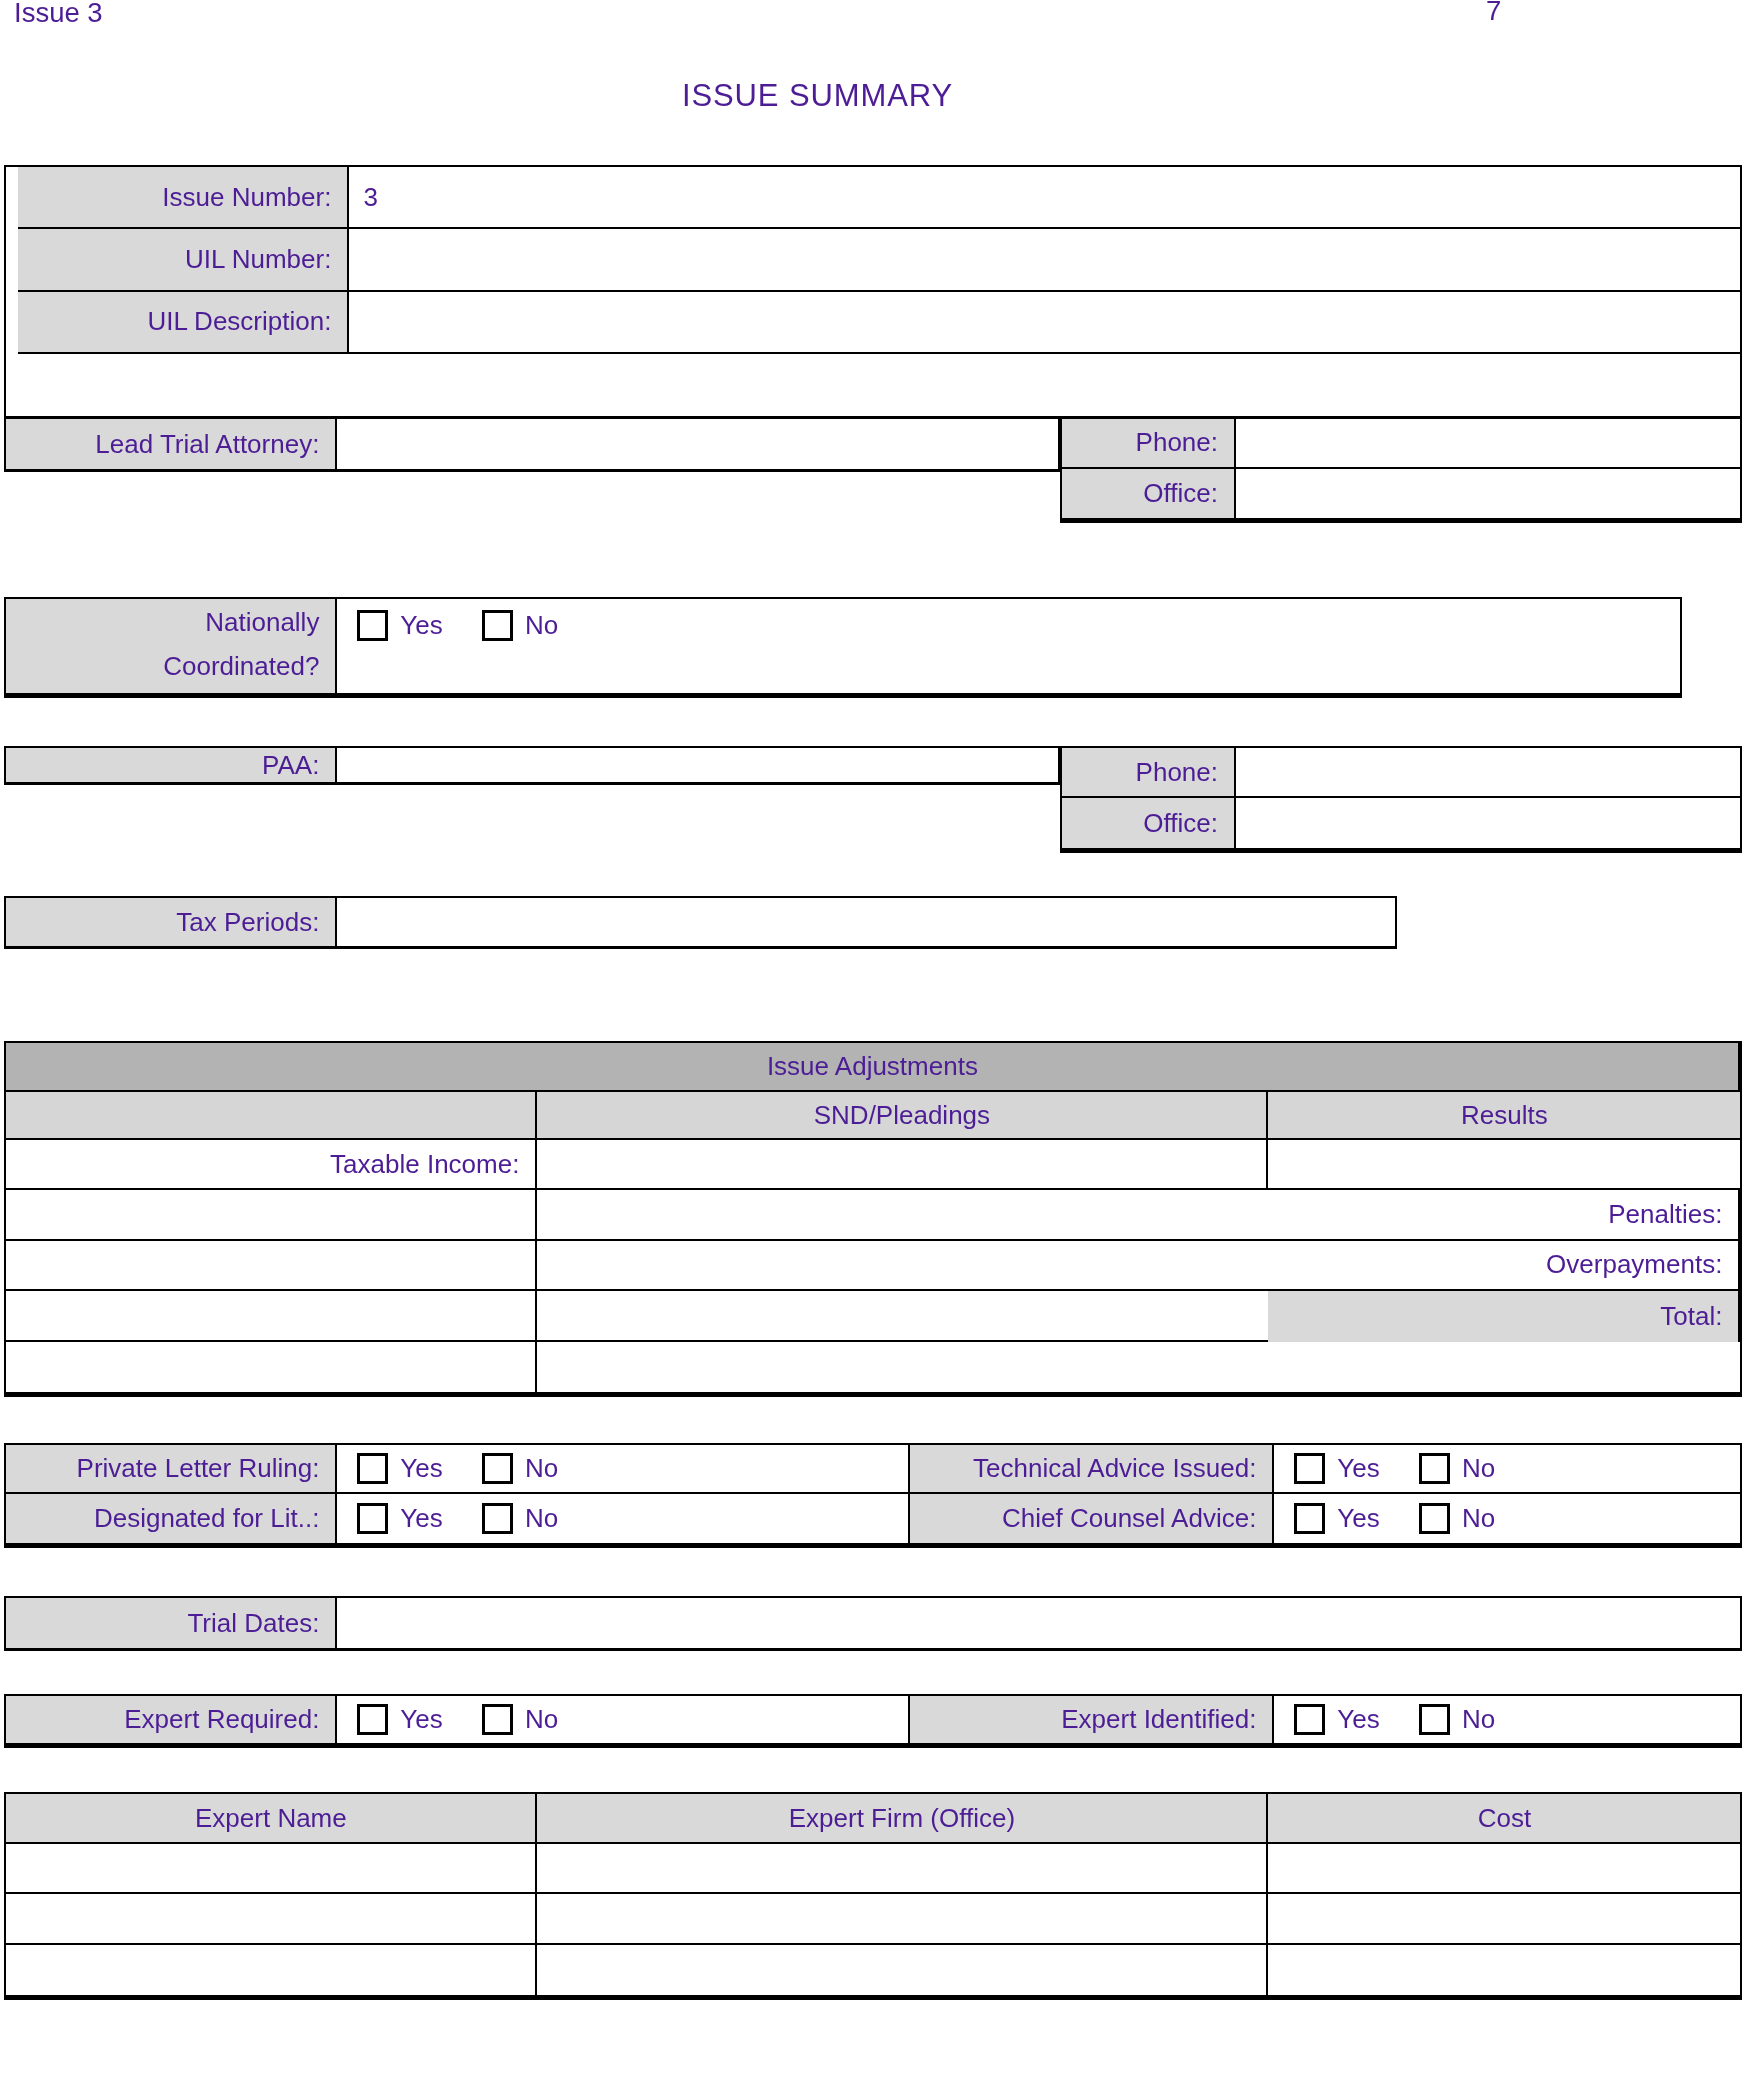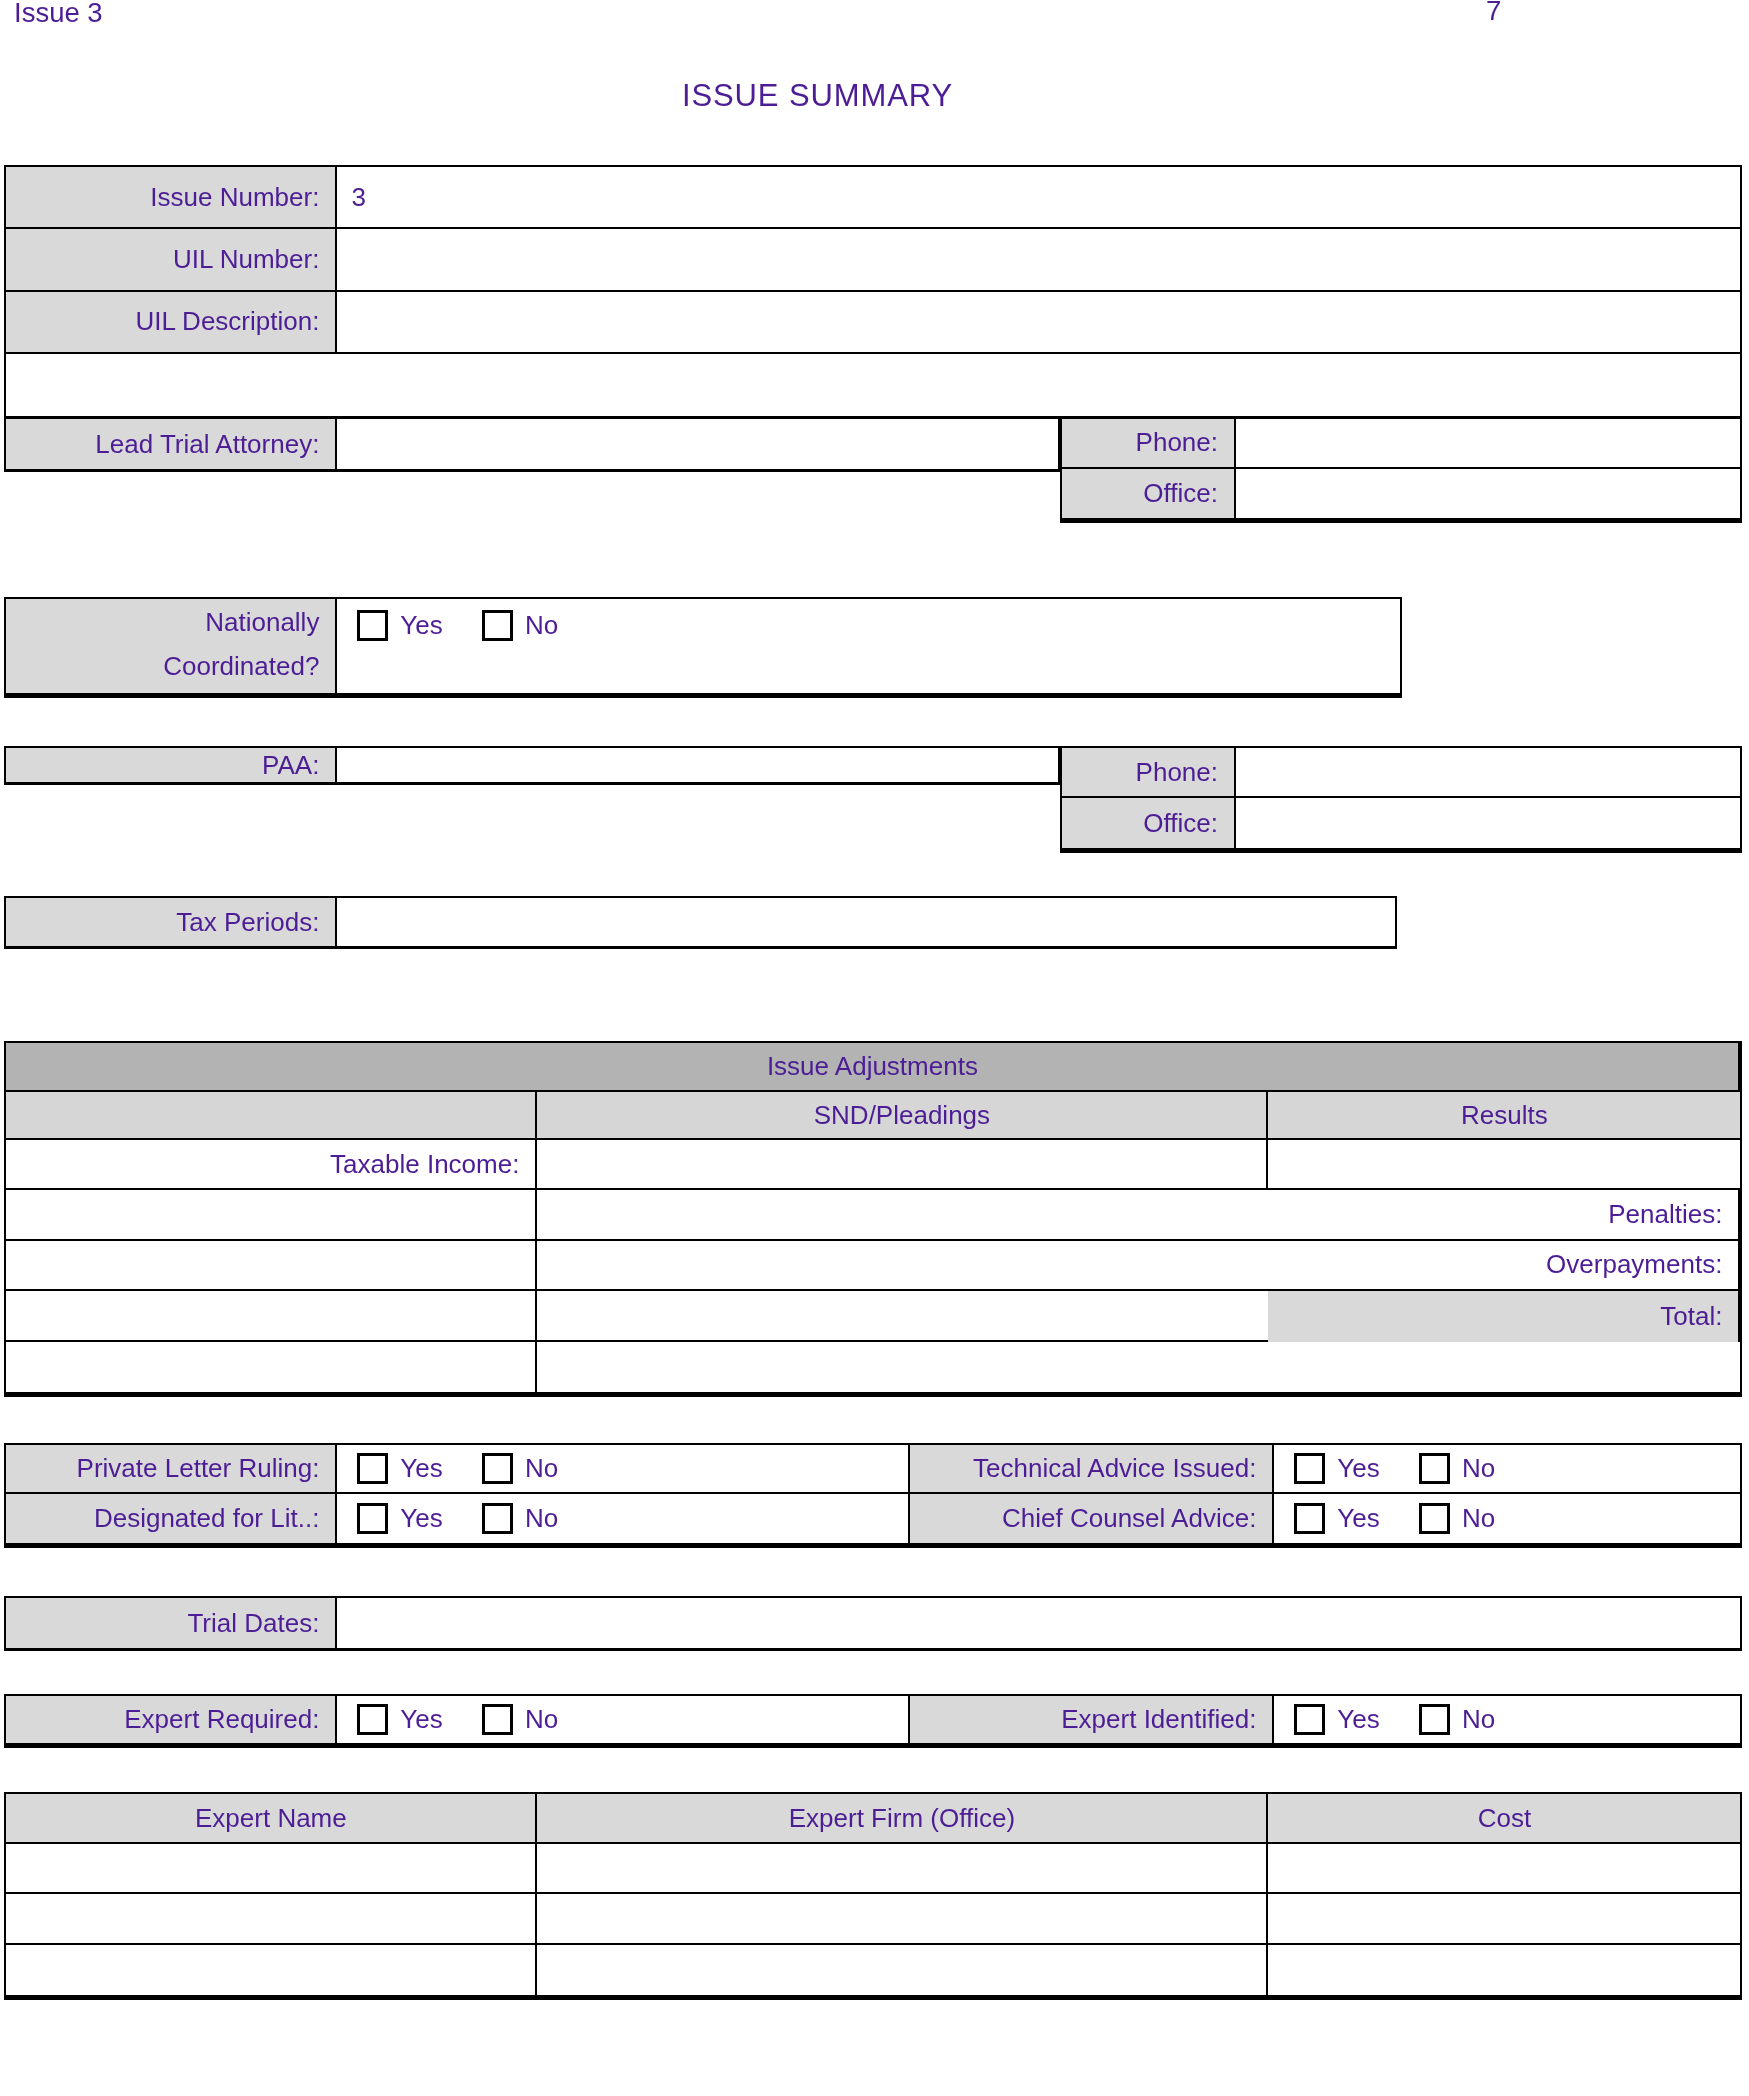--- a/index.html
+++ b/index.html
@@ -61,24 +61,24 @@
   .ck2 { margin-left: 39px; }
   .stack-lbl {
     flex-direction: column;
     align-items: flex-end;
     justify-content: space-between;
     padding: 8px 16px 10.6px 0;
   }
   .top-align { align-items: flex-start; padding-top: 10.6px; }
 
   
-  .s1  { top: 165px;  left: 4.4px;    width: 1738px; height: 256px; grid-template-columns: 331px 1fr; grid-template-rows: repeat(4, 1fr); }
+  .s1  { top: 165px;  left: 4.4px;    width: 1738px; height: 256px; grid-template-columns: 331px 1fr; grid-template-rows: repeat(4, 1fr); padding-left: 12px; }
   .s2a { top: 417px;  left: 4.4px;    width: 1056px; height: 55px;  grid-template-columns: 331px 1fr; }
   .s2b { top: 417px;  left: 1060px; width: 682px;  height: 106px; grid-template-columns: 174px 1fr; grid-template-rows: 1fr 1fr; }
-  .s3  { top: 597px;  left: 4.4px;    width: 1398px; height: 101px; grid-template-columns: 331px 1fr; }
+  .s3  { top: 597px;  left: 4.4px;    width: 1678px; height: 101px; grid-template-columns: 331px 1fr; }
   .s4a { top: 746px;  left: 4.4px;    width: 1056px; height: 39px;  grid-template-columns: 331px 1fr; }
   .s4b { top: 746px;  left: 1060px; width: 682px;  height: 107px; grid-template-columns: 174px 1fr; grid-template-rows: 1fr 1fr; }
   .s5  { top: 896px; left: 4.4px;    width: 1393px; height: 53px;  grid-template-columns: 331px 1fr; }
   .s6  { top: 1041px; left: 4.4px;    width: 1738px; height: 356px; grid-template-columns: 531px 731px 1fr; grid-template-rows: 49px 48px repeat(5, 1fr); }
   .s7  { top: 1443px; left: 4.4px;    width: 1738px; height: 105px; grid-template-columns: 331px 573px 364px 1fr; grid-template-rows: 1fr 1fr; }
   .s8  { top: 1596px; left: 4.4px;    width: 1738px; height: 55px;  grid-template-columns: 331px 1fr; }
   .s9  { top: 1694px; left: 4.4px;    width: 1738px; height: 54px;  grid-template-columns: 331px 573px 364px 1fr; }
   .s10 { top: 1792px; left: 4.4px;    width: 1738px; height: 208px; grid-template-columns: 531px 731px 1fr; grid-template-rows: 50px repeat(3, 1fr); }
   .span-all { grid-column: 1 / -1; }
 </style>

